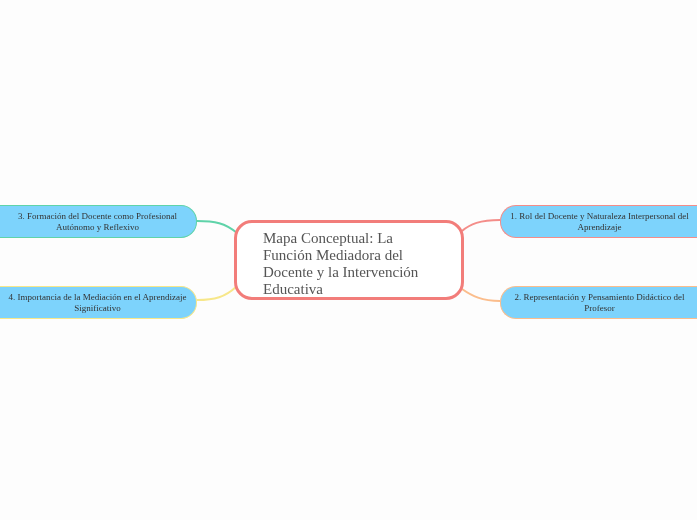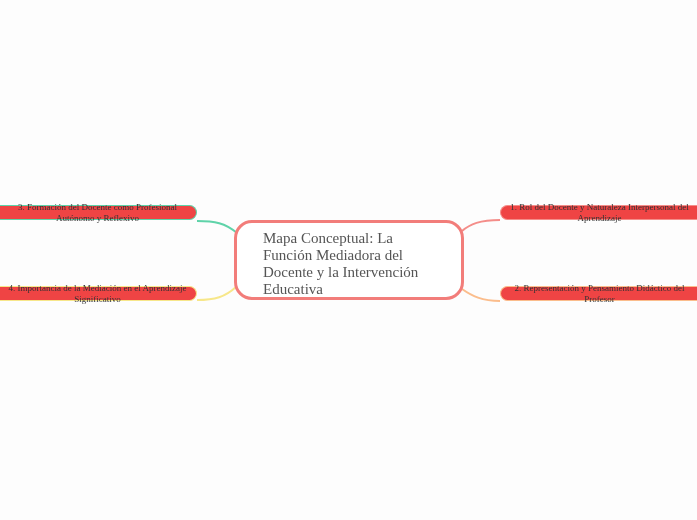--- a/index.html
+++ b/index.html
@@ -21,24 +21,24 @@
       background: #ffffff;
       padding: 7px 20px 0 26px;
     }
     .central-title {
       font-size: 15px;
       line-height: 17px;
       color: #555555;
     }
     .topic {
       position: absolute;
-      width: 198px; height: 15px;
+      width: 198px; height: 33px;
       box-sizing: border-box;
       border: 1.3px solid;
-      background: #ef4444;
+      background: #7dd3fc;
       display: flex; align-items: center; justify-content: center;
       text-align: center;
       font-size: 9px; line-height: 11px;
       color: #333333;
       padding: 0 8px;
     }
     .topic.left { border-radius: 0 16px 16px 0; border-left: none; }
     .topic.right { border-radius: 16px 0 0 16px; border-right: none; justify-content: center; }
     #t3 { left: -1px; top: 205px; border-color: #5fd3a9; }
     #t4 { left: -1px; top: 286px; border-color: #f7e78a; }

